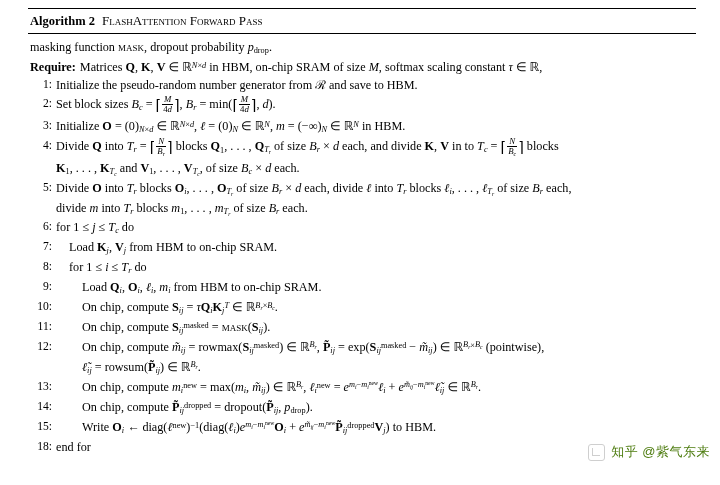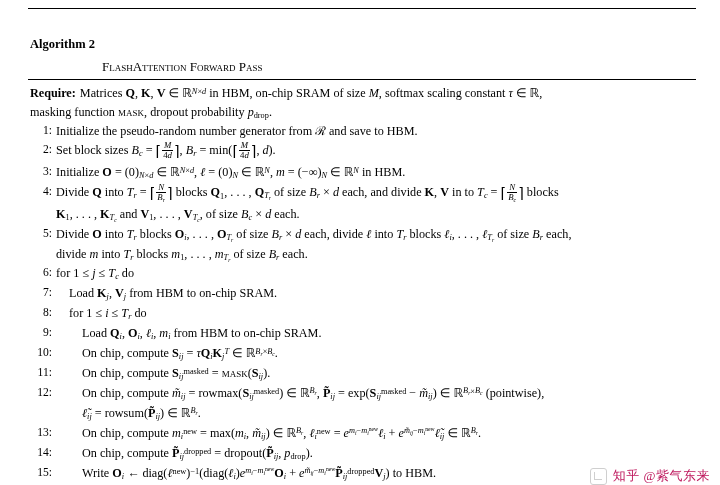--- a/index.html
+++ b/index.html
@@ -16,21 +16,21 @@
     left:28px; top:8px; width:668px;
   }
   .rule{ border-top:1.1px solid #000; }
   .rule-thick{ border-top:1.3px solid #000; }
   .hdr{
     display:flex; align-items:center;
     padding:4px 2px 4px 2px;
     font-size:12.5px;
   }
   .hdr .b{ font-weight:bold; }
-  .sc{ font-variant:small-caps;margin-top:46px; }
+  .sc{ font-variant:small-caps; }
   .body{
     padding:4px 2px 3px 2px;
     font-size:12.2px;
     line-height:1.52;
   }
   .line{
     display:flex;
     align-items:flex-start;
   }
   .num{
@@ -55,25 +55,25 @@
     text-align:center;
     font-size:0.72em;
     line-height:1.02;
     margin:0 1px;
   }
   .frac .n{ display:block; border-bottom:0.8px solid #000; padding:0 1px;}
   .frac .d{ display:block; padding:0 1px;}
   .ceilL,.ceilR{ display:inline-block; font-size:1.18em; vertical-align:-0.12em;}
   .watermark{
     position:absolute;
-    right:10px; bottom:0;
+    right:10px; bottom:24px;
     display:flex; align-items:center;
-    font-family:Liberation Serif, serif;
+    font-family:Liberation Sans, sans-serif;
     font-size:13px;
-    color:#be185d;
+    color:#4d7c0f;
     letter-spacing:0.5px;
   }
   .wm-logo{
     width:15px;height:15px;border-radius:3px;
     border:1.6px solid #cfcfcf;
     margin-right:6px;
     position:relative;
   }
   .wm-logo:after{
     content:"";
@@ -96,26 +96,26 @@
     <span class="b">Algorithm 2</span>
     <span style="width:7px"></span>
     <span class="sc" style="font-size:13px">FlashAttention Forward Pass</span>
   </div>
 
   <div class="rule"></div>
 
   <div class="body">
 
     <div class="req">
+      <span style="flex:0 0 auto;width:0"></span>
+      <span>masking function <span class="mono-sc">mask</span>, dropout probability <i>p</i><sub>drop</sub>.</span>
+    </div>
+    <div class="req">
       <span class="req-lbl">Require:</span>
       <span>Matrices <span class="bf">Q</span>, <span class="bf">K</span>, <span class="bf">V</span> ∈ ℝ<sup><i>N</i>×<i>d</i></sup> in HBM, on-chip SRAM of size <i>M</i>, softmax scaling constant <i>τ</i> ∈ ℝ,</span>
-    </div>
-    <div class="req">
-      <span style="flex:0 0 auto;width:0"></span>
-      <span>masking function <span class="mono-sc">mask</span>, dropout probability <i>p</i><sub>drop</sub>.</span>
     </div>
 
     <div class="line">
       <span class="num">1:</span>
       <span class="txt">Initialize the pseudo-random number generator from ℛ and save to HBM.</span>
     </div>
 
     <div class="line">
       <span class="num">2:</span>
       <span class="txt">Set block sizes <i>B<sub>c</sub></i> = <span class="ceilL">⌈</span><span class="frac"><span class="n"><i>M</i></span><span class="d">4<i>d</i></span></span><span class="ceilR">⌉</span>, <i>B<sub>r</sub></i> = min<span>(</span><span class="ceilL">⌈</span><span class="frac"><span class="n"><i>M</i></span><span class="d">4<i>d</i></span></span><span class="ceilR">⌉</span>, <i>d</i>).</span>

